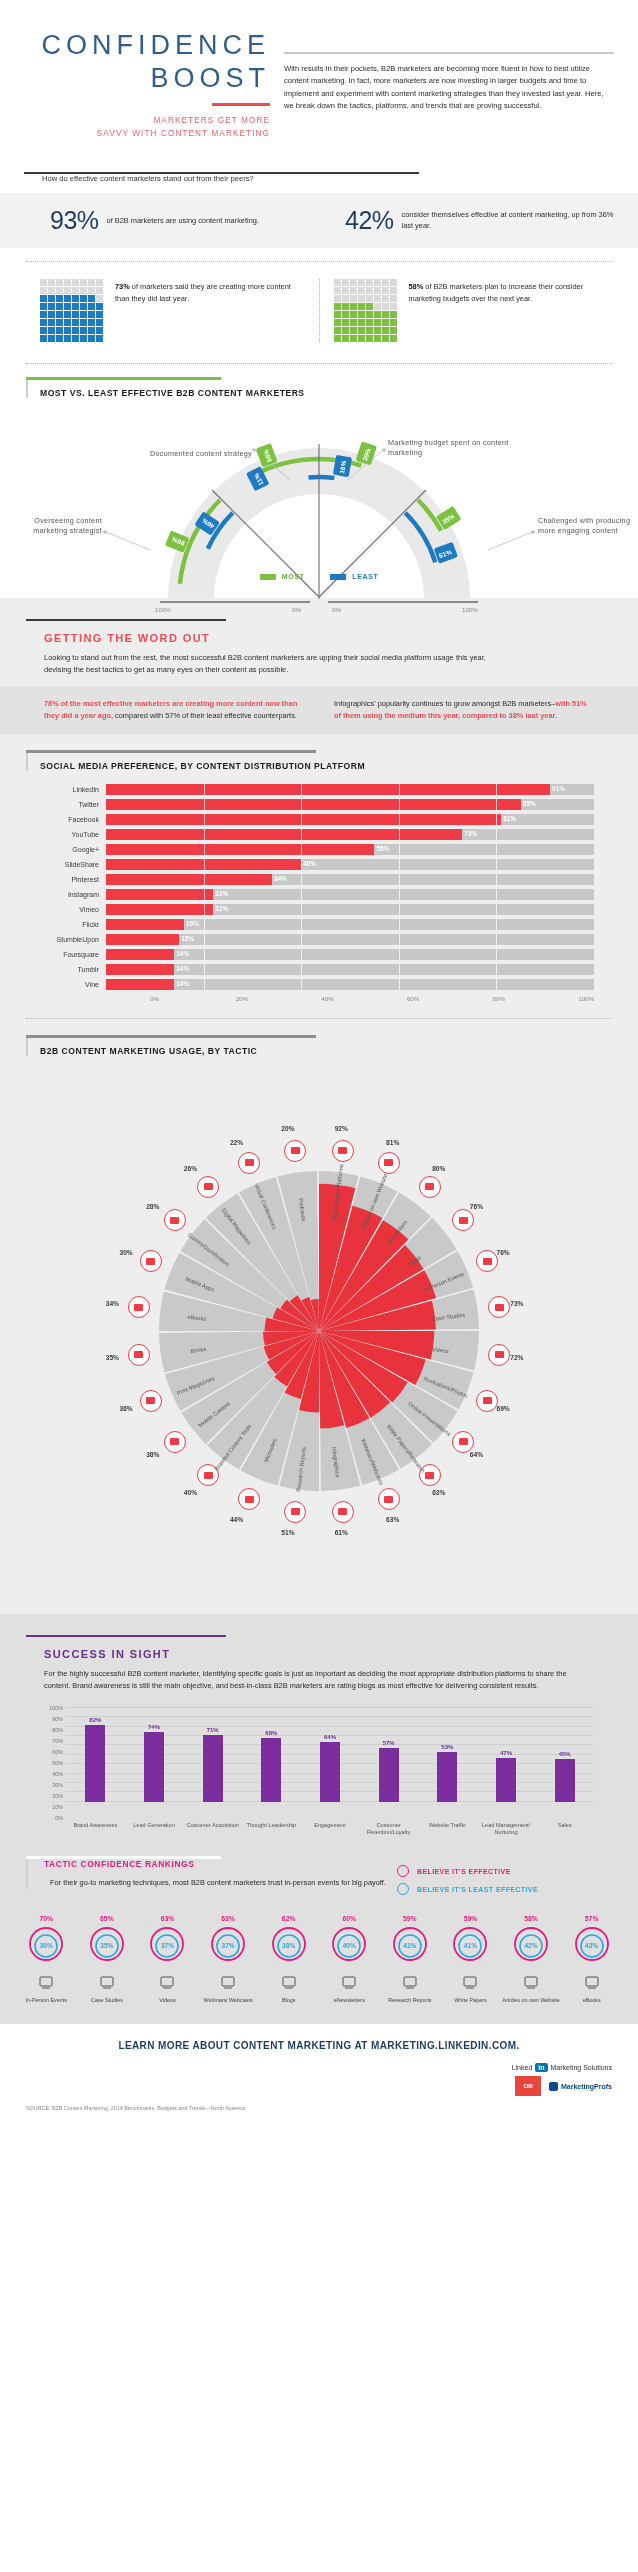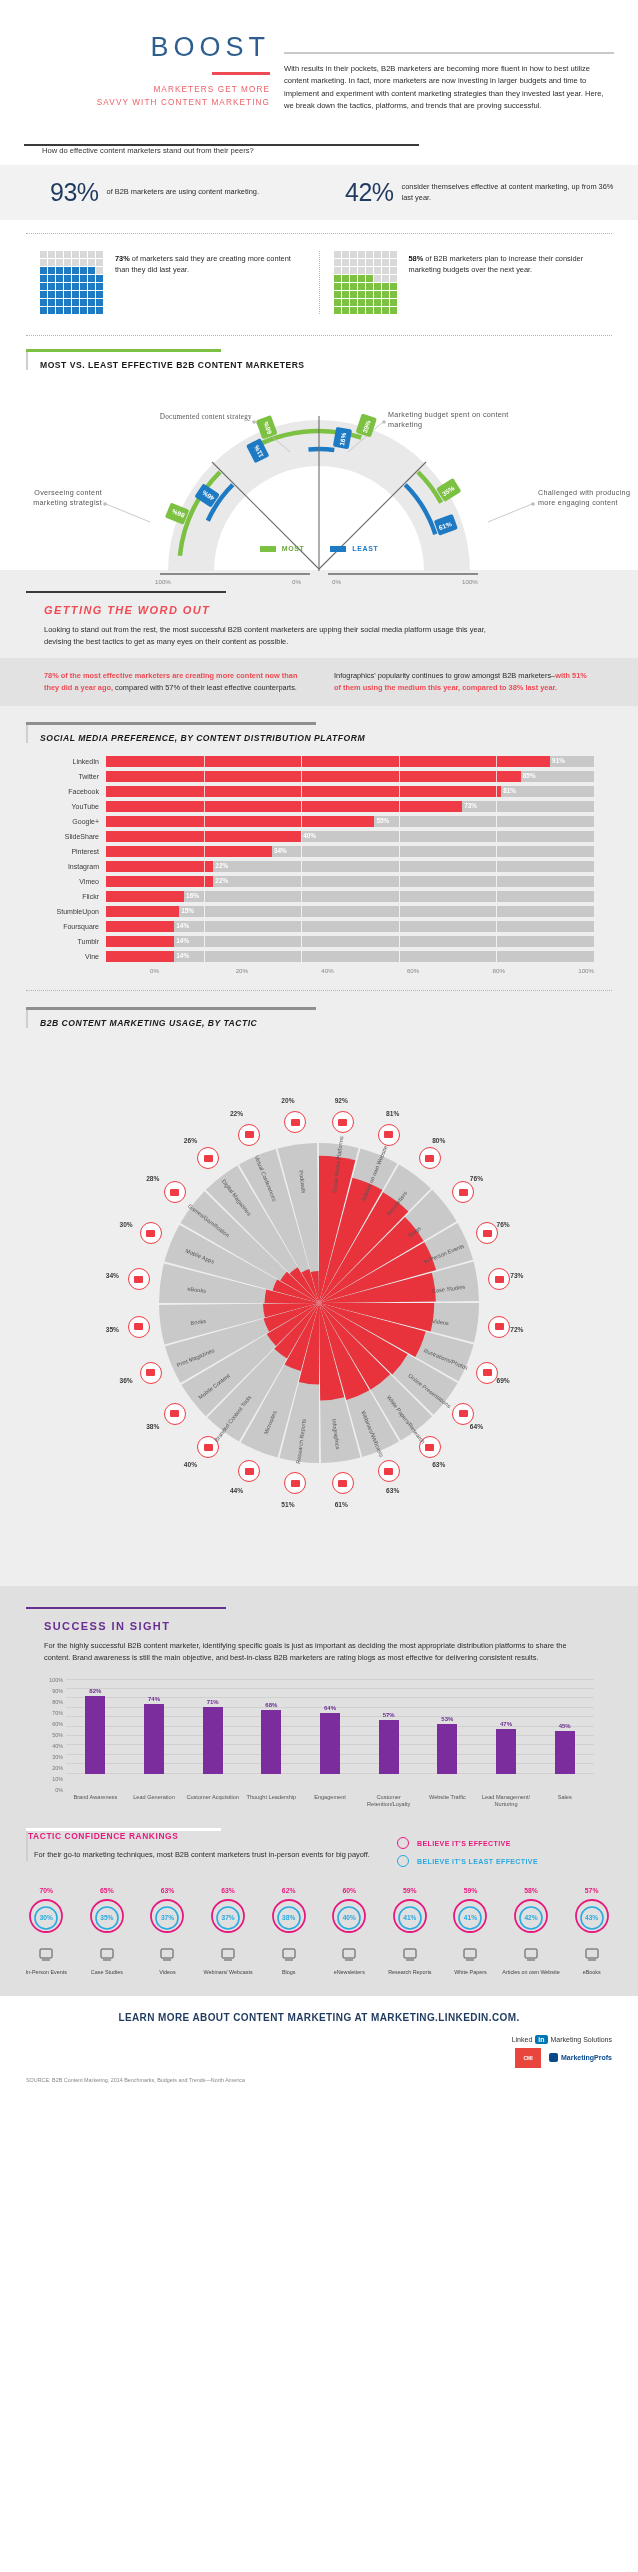--- a/index.html
+++ b/index.html
@@ -62,21 +62,21 @@
   .g-label { position: absolute; font-size: 7.2px; color: #555; line-height: 1.4; letter-spacing: 0.3px; }
   .g-label.r { text-align: right; }
   .legend-row { display: flex; justify-content: center; gap: 26px; margin-top: -42px; position: relative; }
   .lg { display: flex; align-items: center; gap: 6px; font-size: 7px; font-weight: bold; letter-spacing: 0.6px; }
   .lg .sw { width: 16px; height: 6px; }
   .axis-lbl { position: absolute; font-size: 6.2px; color: #888; }
 
   
   .grey-sec { background: #eeeeee; padding: 1px 0 18px 0; margin-top: 18px; }
   .sec-rule-red { height: 2px; background: #3a3a3a; width: 200px; margin: 20px 0 0 26px; }
-  .sec-title-red { font-size: 11px; font-weight: bold; letter-spacing: 1.4px; color: #ef4b54; margin: 11px 0 8px 44px; font-style: italic; }
+  .sec-title-red { font-size: 11px; font-weight: bold; letter-spacing: 1.4px; color: #ef4b54; margin: 11px 0 8px 44px; }
   .sec-sub2 { font-size: 7.5px; line-height: 1.6; color: #2b2b2b; margin: 0 0 10px 44px; width: 460px; }
   .callout { background: #e2e2e2; display: flex; padding: 12px 44px; gap: 30px; }
   .callout-col { flex: 1; font-size: 7.4px; line-height: 1.6; color: #2b2b2b; }
   .callout-col .hi { color: #ef4b54; font-weight: bold; }
 
   
   .bars { padding: 12px 44px 0 44px; }
   .bar-row { display: flex; align-items: center; height: 13px; margin-bottom: 2px; }
   .bar-name { width: 62px; text-align: right; font-size: 7px; color: #3a3a3a; padding-right: 7px; }
   .bar-track { flex: 1; height: 11px; background: #c8c8c8; position: relative; }
@@ -93,21 +93,21 @@
   .r-badge { position: absolute; width: 22px; height: 22px; border-radius: 50%; background: #fff; border: 1.6px solid #ef3b46; display: flex; align-items: center; justify-content: center; }
   .r-pct { position: absolute; font-size: 6.6px; font-weight: bold; color: #3a3a3a; }
   .r-name { position: absolute; font-size: 5.6px; color: #555; white-space: nowrap; transform-origin: left center; }
 
   
   .succ-sec { background: #e0e0e0; padding: 1px 0 20px 0; }
   .sec-title-purple { font-size: 11px; font-weight: bold; letter-spacing: 1.4px; color: #6a2d91; margin: 11px 0 8px 44px; }
   .succ-desc { font-size: 7.4px; line-height: 1.6; color: #2b2b2b; margin: 0 44px 14px 44px; }
   .sub-card { margin: 0 26px; }
   .sub-card-top { height: 3px; width: 195px; background: #6a2d91; }
-  .sub-card-body { border-left: 2px solid #6a2d91; padding: 8px 0 0 12px; font-style: italic; }
+  .sub-card-body { border-left: 2px solid #6a2d91; padding: 8px 0 0 12px; }
   .sub-card-title { font-size: 8.4px; font-weight: bold; letter-spacing: 0.6px; color: #6a2d91; }
   .vbars { position: relative; height: 110px; margin: 16px 44px 0 44px; }
   .vbar-axis { position: absolute; left: 0; top: 0; bottom: 0; width: 22px; }
   .vbar-axis div { position: absolute; font-size: 5.4px; color: #777; right: 3px; }
   .vbar-area { position: absolute; left: 22px; right: 0; top: 0; bottom: 16px; }
   .vgl { position: absolute; left: 0; right: 0; height: 1px; background: #d0d0d0; }
   .vcol { position: absolute; bottom: 0; width: 20px; }
   .vcol .fill { background: #7b2d9e; width: 100%; }
   .vcol .vval { position: absolute; width: 34px; left: -7px; text-align: center; font-size: 6px; font-weight: bold; color: #6a2d91; }
   .vlabels { display: flex; margin: 4px 44px 0 66px; }
@@ -143,20 +143,21 @@
   .mp-mark { width: 9px; height: 9px; background: #0a4a8c; border-radius: 2px; }
   .badge-sq { width: 26px; height: 20px; background: #e8453c; display: flex; align-items: center; justify-content: center; color: #fff; font-size: 5px; font-weight: bold; }
 </style>
 </head>
 <body>
 
 <div class="page">
 
   <div class="header">
     <div class="header-left">
+      <div class="brand-line1">CONFIDENCE</div>
       <div class="brand-line2">BOOST</div>
       <div class="brand-rule"></div>
       <div class="brand-tag">MARKETERS GET MORE</div>
       <div class="brand-tag">SAVVY WITH CONTENT MARKETING</div>
     </div>
     <div class="header-right">
       <div class="header-rule"></div>
       <div class="header-body">With results in their pockets, B2B marketers are becoming more fluent in how to best utilize content marketing. In fact, more marketers are now investing in larger budgets and time to implement and experiment with content marketing strategies than they invested last year. Here, we break down the tactics, platforms, and trends that are proving successful.</div>
     </div>
   </div>
@@ -385,21 +386,21 @@
             <rect x="-8" y="-11" width="16" height="20" rx="2" fill="#7cc142"></rect>
             <text x="0" y="3" text-anchor="middle" font-size="6.5" font-weight="bold" fill="#fff" transform="rotate(-90)">35%</text>
           </g>
           <g transform="translate(444.9188111853117,149.16930079436042) rotate(430)">
             <rect x="-8" y="-11" width="16" height="20" rx="2" fill="#1f7ac4"></rect>
             <text x="0" y="3" text-anchor="middle" font-size="6.5" font-weight="bold" fill="#fff" transform="rotate(-90)">61%</text>
           </g>
         </g>
     </svg>
 
-    <div class="g-label r" style="left:120px;top:36px;width:132px;font-family:Liberation Serif, serif;">Documented content strategy</div>
+    <div class="g-label r" style="left:120px;top:45px;width:132px;">Documented content strategy</div>
     <div class="g-label" style="left:388px;top:34px;width:140px;">Marketing budget spent on content marketing</div>
     <div class="g-label r" style="left:10px;top:112px;width:92px;">Overseeing content marketing strategist</div>
     <div class="g-label" style="left:538px;top:112px;width:94px;">Challenged with producing more engaging content</div>
 
     <div class="axis-lbl" style="left:155px;top:202px;">100%</div>
     <div class="axis-lbl" style="left:292px;top:202px;">0%</div>
     <div class="axis-lbl" style="left:332px;top:202px;">0%</div>
     <div class="axis-lbl" style="left:462px;top:202px;">100%</div>
   </div>
 
@@ -866,21 +867,21 @@
         <div>Customer Retention/Loyalty</div>
         <div>Website Traffic</div>
         <div>Lead Management/ Nurturing</div>
         <div>Sales</div>
       </div>
 
     <div class="sub-card" style="margin-top:20px">
       <div class="tr-card-top"></div>
     </div>
     <div class="tr-flex">
-      <div style="border-left:2px solid #cfcfcf;padding-left:0;flex:1">
+      <div style="border-left:2px solid #cfcfcf;padding-left:16px;flex:1">
         <div class="tr-title">TACTIC CONFIDENCE RANKINGS</div>
         <div class="tr-desc" style="margin-left:6px">For their go-to marketing techniques, most B2B content marketers trust in-person events for big payoff.</div>
       </div>
       <div class="tr-legend">
         <div class="tr-lg">
           <span class="tr-ring"></span>
           <span style="color:#e8197d">BELIEVE IT'S EFFECTIVE</span>
         </div>
         <div class="tr-lg">
           <span class="tr-ring blue"></span>

